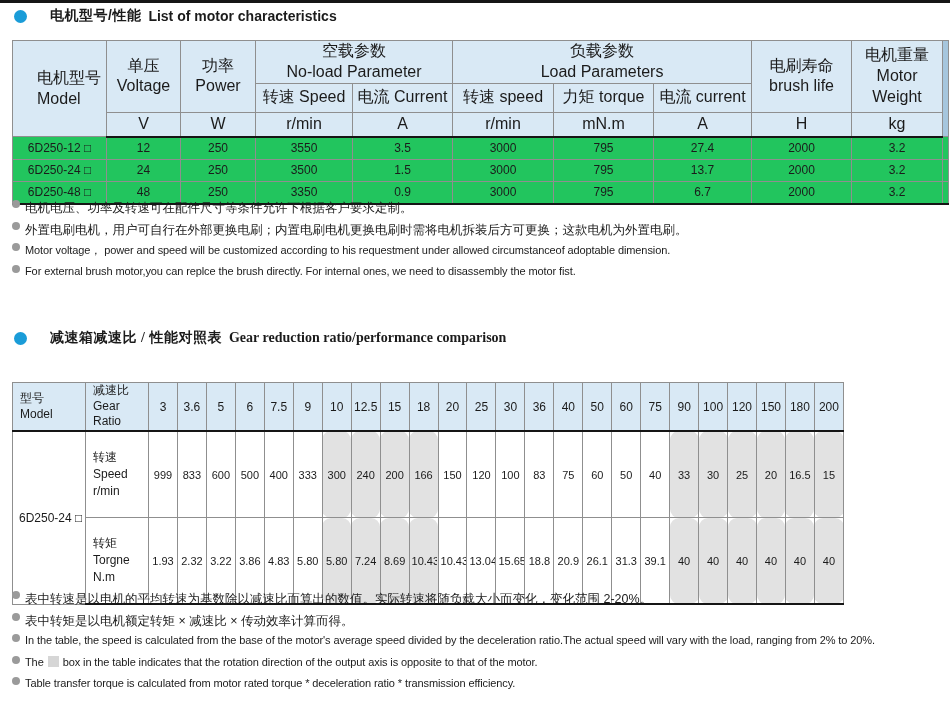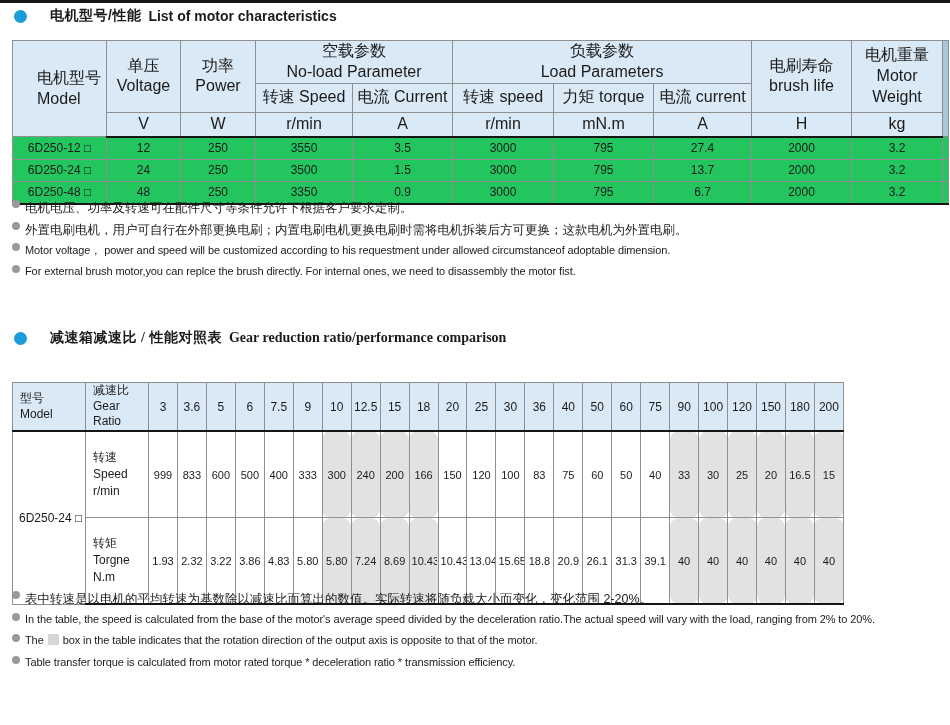--- a/index.html
+++ b/index.html
@@ -264,20 +264,24 @@
           <td class="gray">40</td>
         </tr>
       </tbody>
   </table>
 
   <ul class="notes" id="notes2">
       <li class="zh">
         <span class="bullet"></span>
         <span>表中转速是以电机的平均转速为基数除以减速比而算出的数值。实际转速将随负载大小而变化，变化范围 2-20%。</span>
       </li>
+      <li class="zh">
+        <span class="bullet"></span>
+        <span>表中转矩是以电机额定转矩 × 减速比 × 传动效率计算而得。</span>
+      </li>
       <li class="en">
         <span class="bullet"></span>
         <span>In the table, the speed is calculated from the base of the motor's average speed  divided by the deceleration ratio.The actual speed will vary with the load, ranging from 2% to 20%.</span>
       </li>
       <li class="en">
         <span class="bullet"></span>
         <span>The</span>
         <span class="gray-box"></span>
         <span>box in the table indicates that the rotation direction of the output axis is opposite to that of the motor.</span>
       </li>

